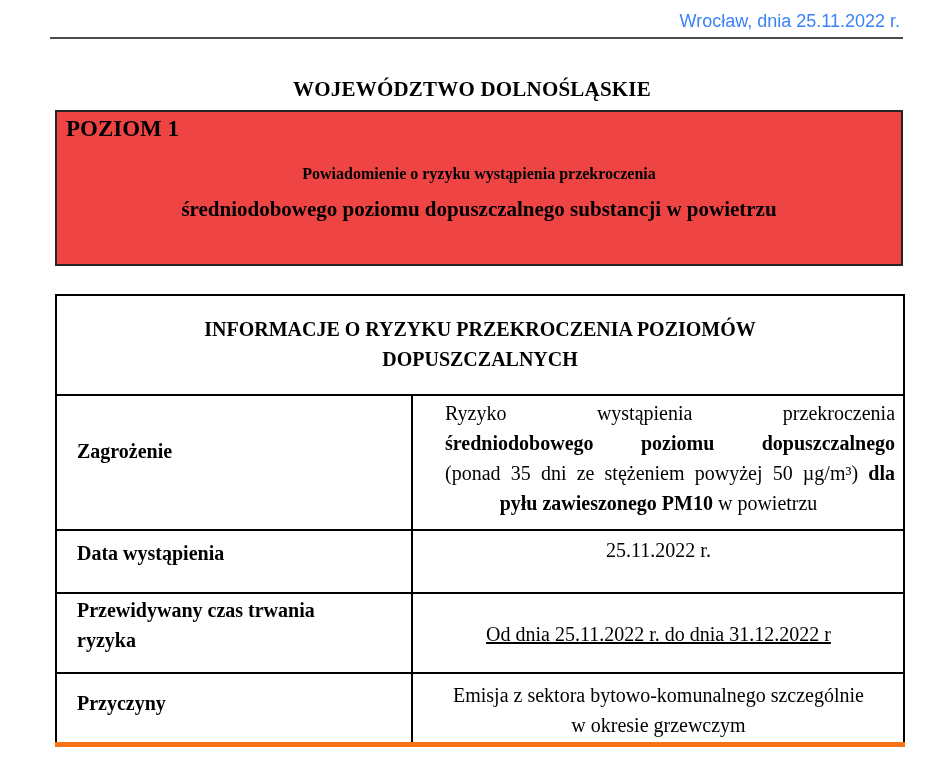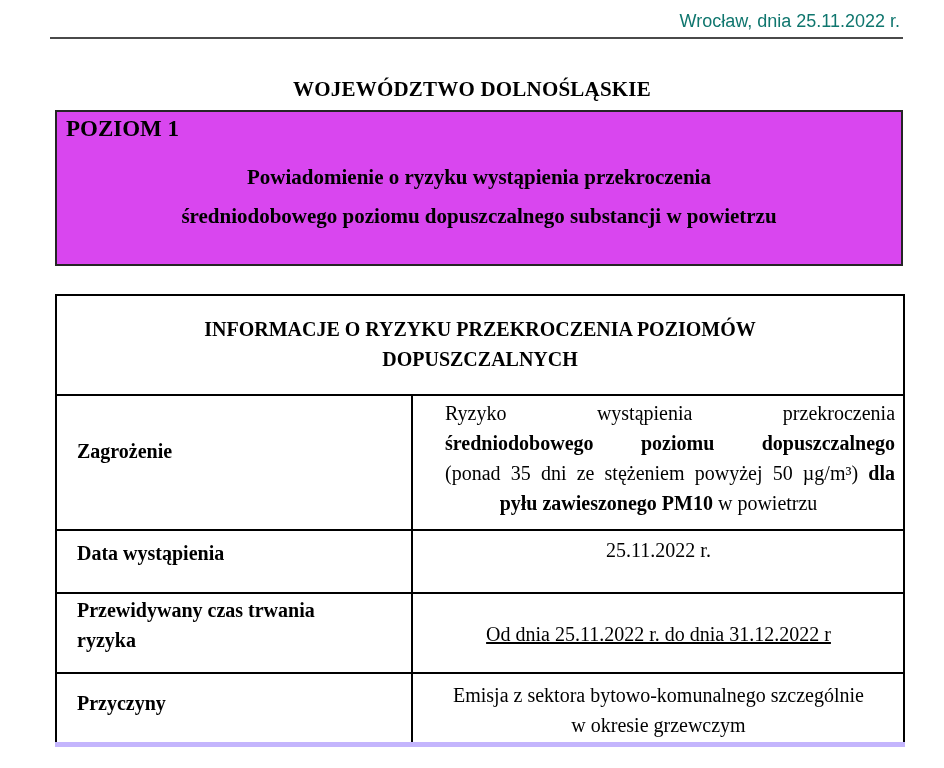--- a/index.html
+++ b/index.html
@@ -13,21 +13,21 @@
   }
   .page { position: relative; width: 944px; height: 768px; }
 
   
   .date-line {
     margin: 10px 44px 0 0;
     text-align: right;
     font-family: "Liberation Sans", "DejaVu Sans", sans-serif;
     font-size: 18px;
     line-height: 22px;
-    color: #0f766e;
+    color: #3b82f6;
   }
   .header-rule {
     margin: 5px 41px 0 50px;
     border-top: 2px solid #4a4a4a;
     height: 0;
   }
 
   
   .region-title {
     margin-top: 38px;
@@ -47,21 +47,21 @@
     overflow: hidden;
   }
   .banner-level {
     padding: 4px 0 0 9px;
     font-size: 23px;
     font-weight: bold;
   }
   .banner-line1 {
     margin-top: 23px;
     text-align: center;
-    font-size: 21px;
+    font-size: 16px;
     font-weight: bold;
   }
   .banner-line2 {
     margin-top: 14px;
     text-align: center;
     font-size: 21px;
     font-weight: bold;
   }
 
   
@@ -70,21 +70,21 @@
     width: 848px;
     table-layout: fixed;
     border-collapse: collapse;
     font-size: 20px;
   }
   table.info-table td {
     border: 2px solid #000000;
     vertical-align: top;
     line-height: 30px;
   }
-  table.info-table { border-bottom: 5px solid #c4b5fd; }
+  table.info-table { border-bottom: 5px solid #f97316; }
   col.c-label { width: 356px; }
   col.c-value { width: 492px; }
 
   .th-cell {
     height: 100px;
     text-align: center;
     font-weight: bold;
     padding-top: 18px;
     font-size: 20px;
   }
@@ -118,21 +118,21 @@
 <body>
 
 <div class="page">
 
   <div class="date-line">Wrocław, dnia 25.11.2022 r.</div>
 
   <div class="header-rule"></div>
 
   <div class="region-title">WOJEWÓDZTWO DOLNOŚLĄSKIE</div>
 
-  <div class="banner" style="background: #d946ef;">
+  <div class="banner" style="background: #ef4444;">
     <div class="banner-level">POZIOM 1</div>
     <div class="banner-line1">Powiadomienie o ryzyku wystąpienia przekroczenia</div>
     <div class="banner-line2">średniodobowego poziomu dopuszczalnego substancji w powietrzu</div>
   </div>
 
   <table class="info-table">
     <colgroup>
         <col class="c-label">
         <col class="c-value">
       </colgroup>

